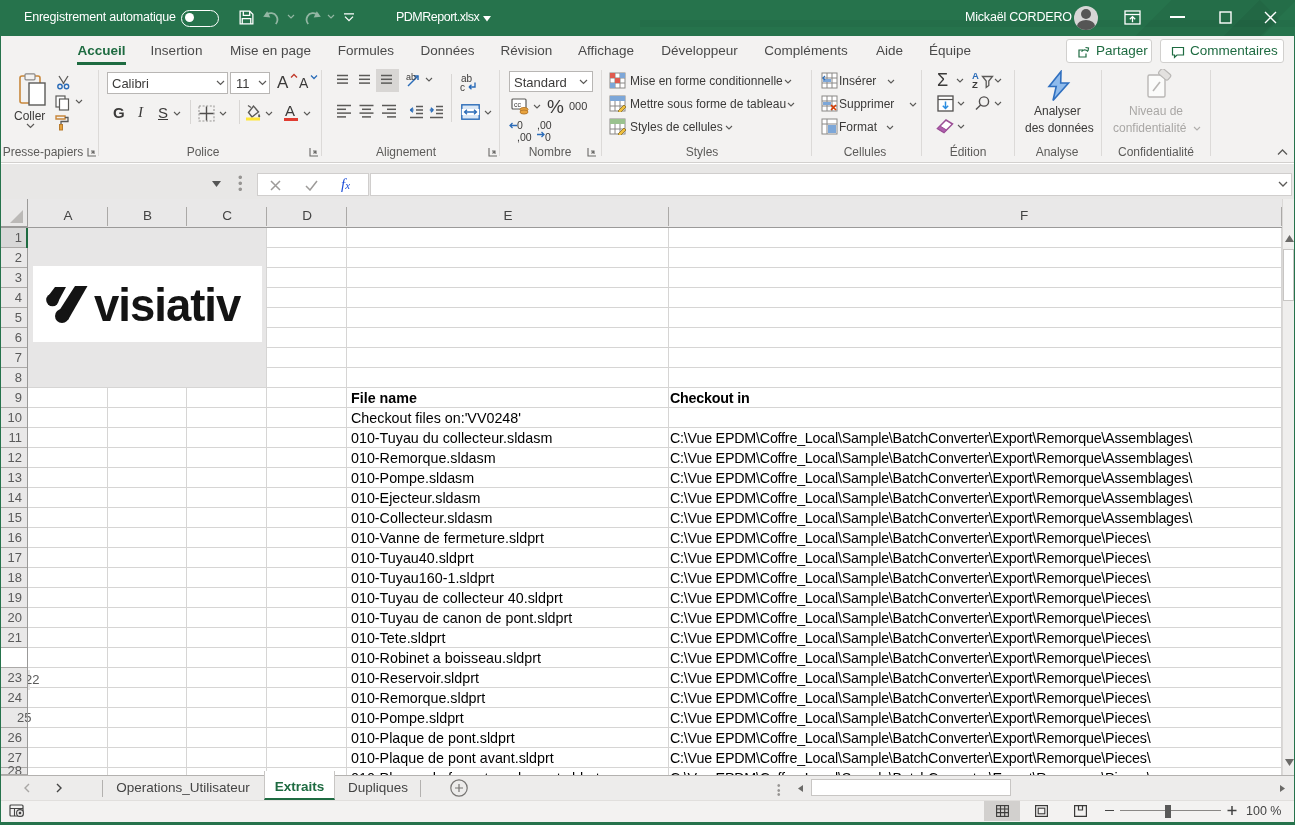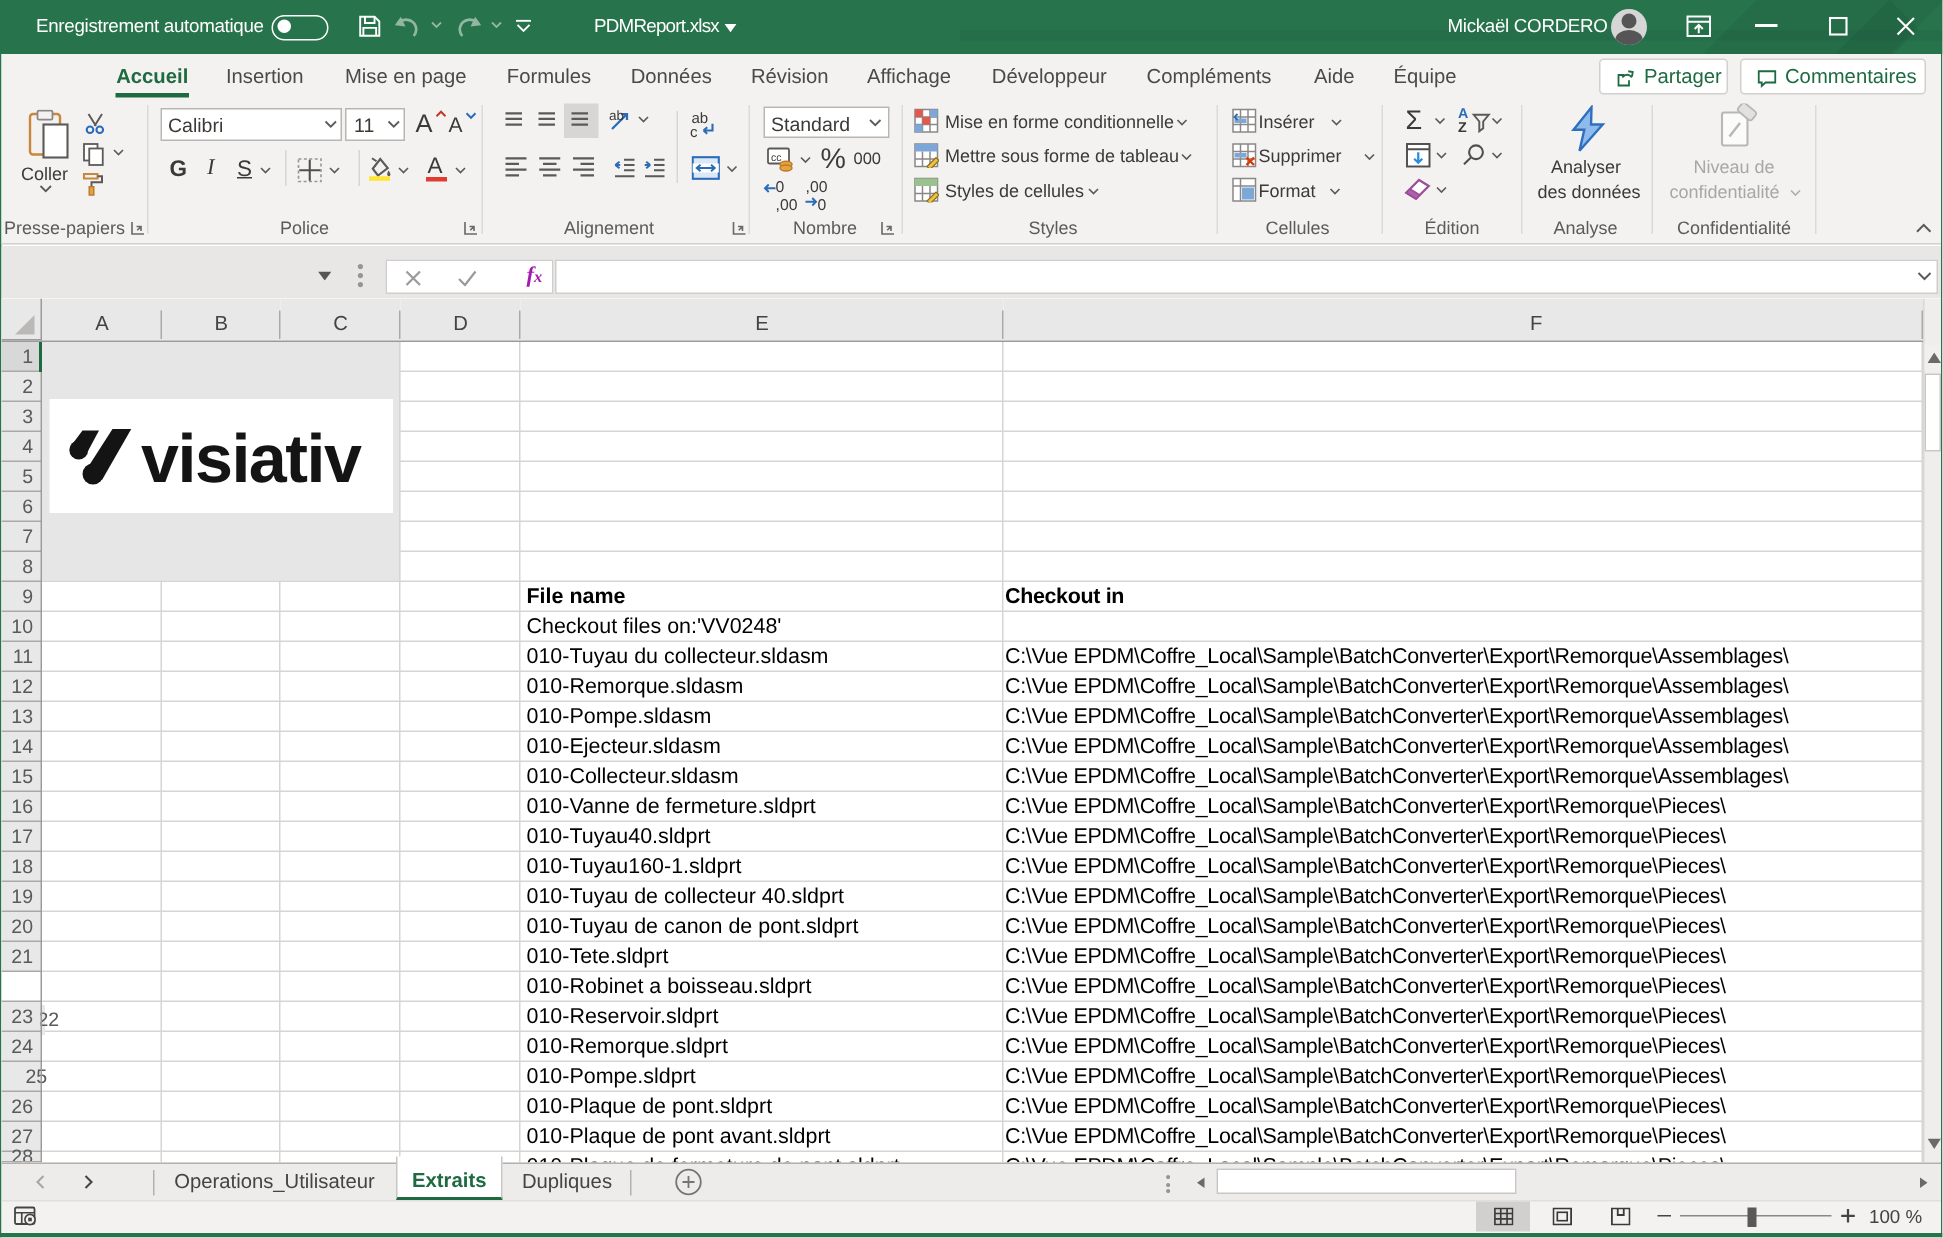--- a/index.html
+++ b/index.html
@@ -430,21 +430,21 @@
         <path d="M0 0h9L4.5 6z" fill="#555"></path>
       </svg>
   <div class="abs" style="left:237px;top:11px;color:#979593;font-size:13px;letter-spacing:-1px;line-height:6px;">•<br>•<br>•</div>
   <div class="wbx" style="left:256px;top:9px;width:112px;height:23px;">
     <svg class="abs" style="left:12px;top:6px" width="11" height="11" viewBox="0 0 11 11">
           <path d="M1 1l9 9M10 1l-9 9" stroke="#9d9b99" stroke-width="1.5"></path>
         </svg>
     <svg class="abs" style="left:47px;top:6px" width="13" height="11" viewBox="0 0 13 11">
           <path d="M1 6l4 4 7-9" fill="none" stroke="#9d9b99" stroke-width="1.5"></path>
         </svg>
-    <div class="abs" style="left:83px;top:2px;font-family:'Liberation Serif',serif;font-style:italic;font-weight:700;font-size:15px;color:#a21caf;margin-left:10px;">f<span style="font-size:11px;">x</span></div>
+    <div class="abs" style="left:83px;top:2px;font-family:'Liberation Serif',serif;font-style:italic;font-weight:400;font-size:15px;color:#1d4ed8;">f<span style="font-size:11px;">x</span></div>
   </div>
   <div class="wbx" style="left:369px;top:9px;width:922px;height:23px;"></div>
   <svg class="abs" style="left:1277px;top:17px" width="10" height="7" viewBox="0 0 10 7">
         <path d="M1 1l4 4 4-4" fill="none" stroke="#5b5a58" stroke-width="1.3"></path>
       </svg>
 </div>
 <div id="grid" class="abs">
   <div class="abs" style="left:0;top:0;width:27px;height:28px;background:#E9E8E8;border-right:1px solid #9B9A99;border-bottom:1px solid #9B9A99;">
     <div class="abs" style="left:9px;top:11px;width:0;height:0;border-left:13px solid transparent;border-bottom:13px solid #BBB9B7;"></div>
   </div>

